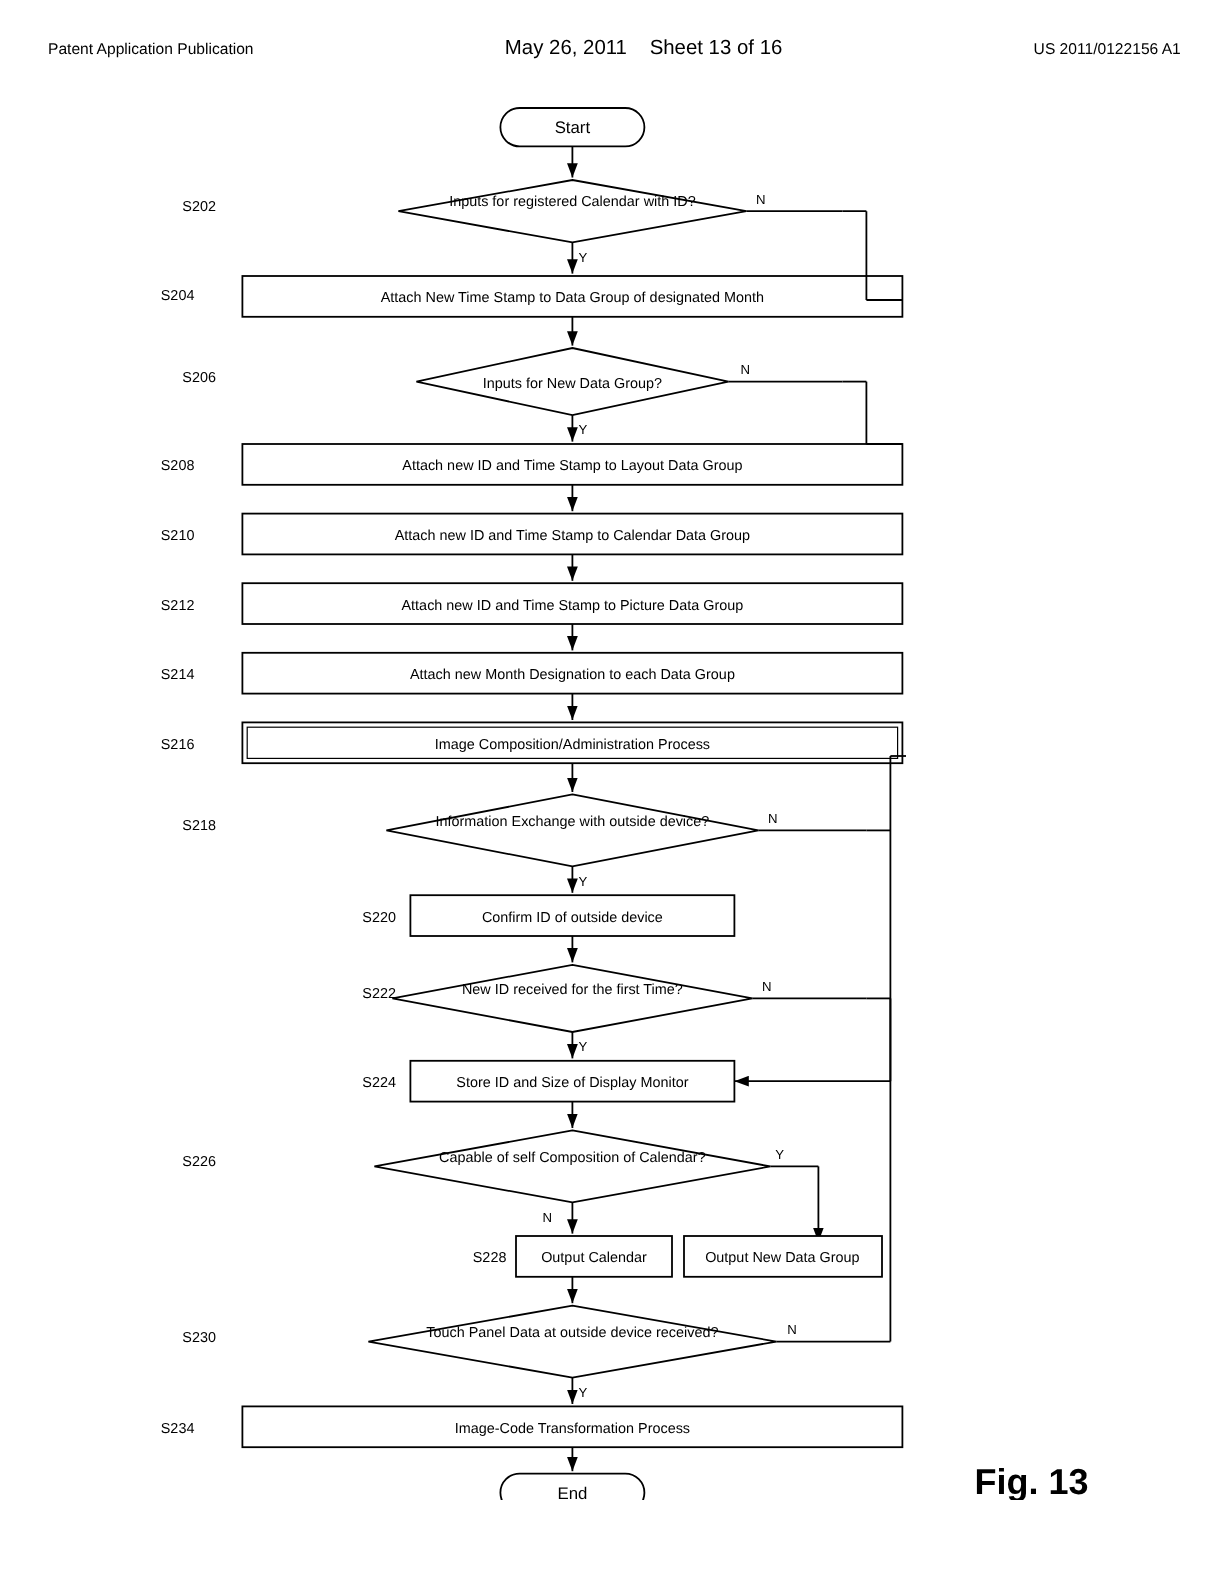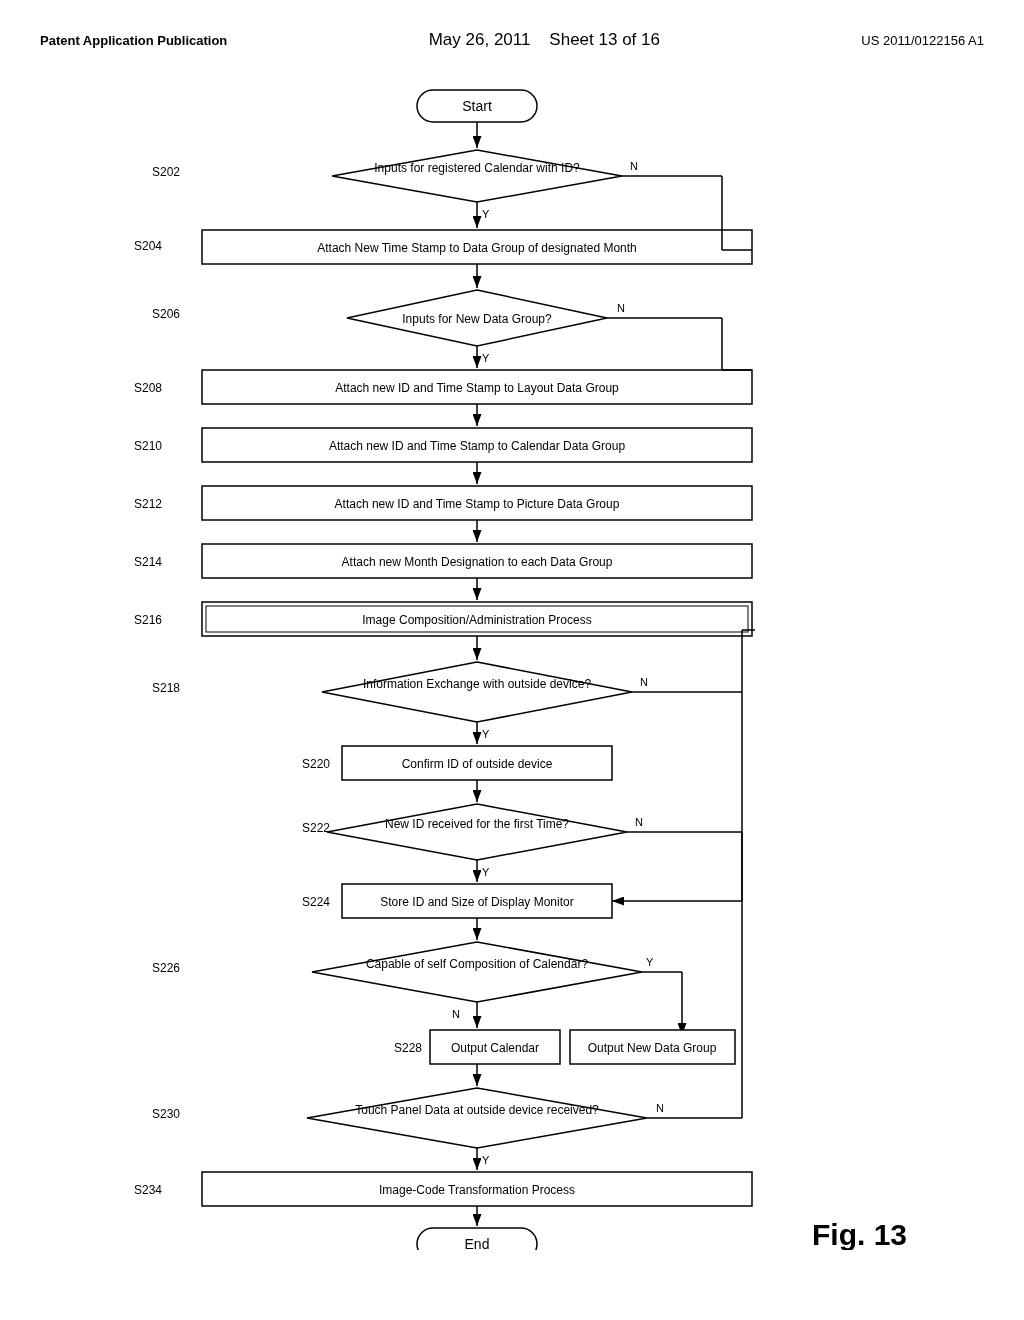--- a/index.html
+++ b/index.html
@@ -17,21 +17,21 @@
       padding: 20px 40px;
     }
     .header {
       display: flex;
       justify-content: space-between;
       align-items: center;
       padding: 10px 0 20px 0;
       font-size: 14px;
       border-bottom: none;
     }
-    .header-left { font-weight: bold; font-size: 13px; }
+    .header-left { font-weight: normal; font-size: 13px; }
     .header-center { font-size: 17px; }
     .header-right { font-size: 13px; }
 
     
     .flowchart-svg {
       margin: 0 auto;
       display: block;
     }
   </style>
 </head>

